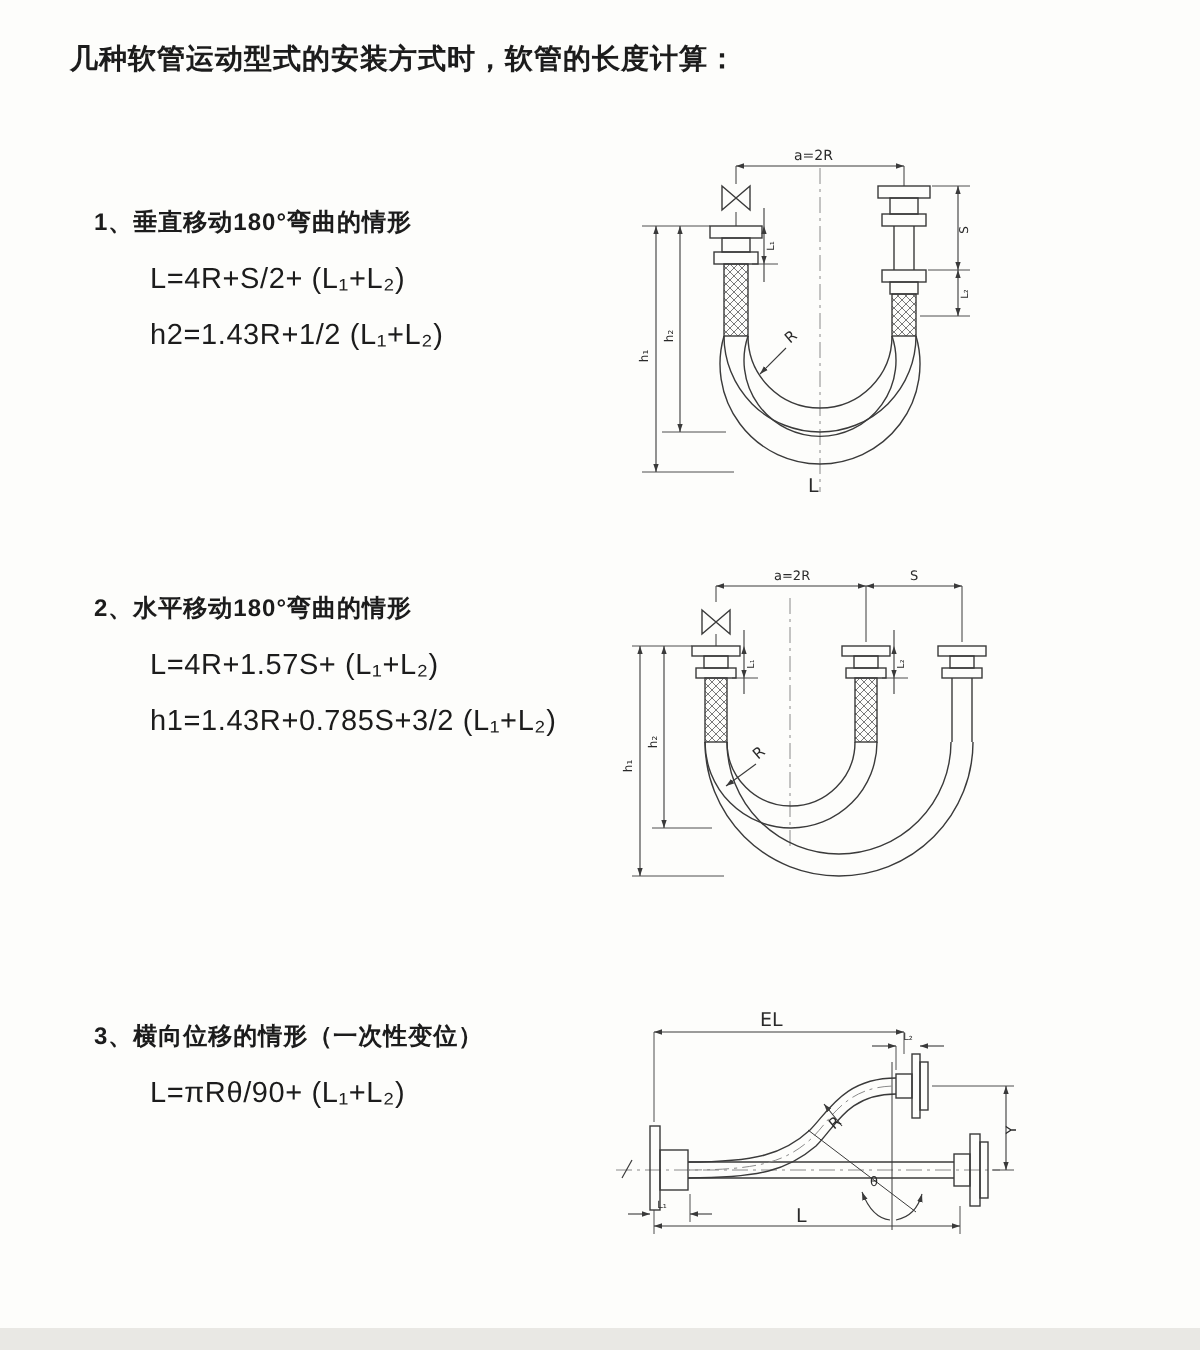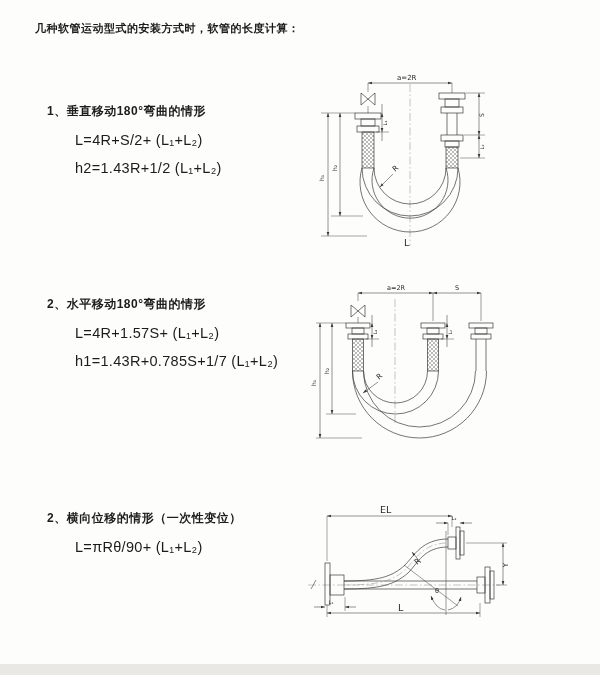--- a/index.html
+++ b/index.html
@@ -3,21 +3,21 @@
 <meta charset="utf-8">
 <style>
   html,body{margin:0;padding:0;}
   body{
     width:600px;height:675px;position:relative;overflow:hidden;
     background:#fdfdfb;color:#1c1c1c;
     font-family:"Liberation Sans","DejaVu Sans",sans-serif;
   }
   .page-title{
     position:absolute;left:35px;top:21px;
-    font-size:11px;font-weight:bold;letter-spacing:.5px;
+    font-size:14px;font-weight:bold;letter-spacing:.5px;
   }
   .section{position:absolute;left:47px;}
   .sec-1{top:103px;}
   .sec-2{top:296px;}
   .sec-3{top:510px;}
   .sec-heading{font-size:12px;font-weight:bold;letter-spacing:.5px;}
   .formula{
     font-size:14.5px;margin:13px 0 0 28px;letter-spacing:.3px;
     line-height:15px;white-space:nowrap;
   }
@@ -40,25 +40,25 @@
 
 <div class="section sec-1">
   <div class="sec-heading">1、垂直移动180°弯曲的情形</div>
   <div class="formula">L=4R+S/2+ (L₁+L₂)</div>
   <div class="formula">h2=1.43R+1/2 (L₁+L₂)</div>
 </div>
 
 <div class="section sec-2">
   <div class="sec-heading">2、水平移动180°弯曲的情形</div>
   <div class="formula">L=4R+1.57S+ (L₁+L₂)</div>
-  <div class="formula">h1=1.43R+0.785S+1/7 (L₁+L₂)</div>
+  <div class="formula">h1=1.43R+0.785S+3/2 (L₁+L₂)</div>
 </div>
 
 <div class="section sec-3">
-  <div class="sec-heading">2、横向位移的情形（一次性变位）</div>
+  <div class="sec-heading">3、横向位移的情形（一次性变位）</div>
   <div class="formula">L=πRθ/90+ (L₁+L₂)</div>
 </div>
 
 <div class="diagram diag-1">
 <svg width="255" height="198" viewBox="0 0 255 198">
   <defs>
     <marker id="a1" viewBox="0 0 8 6" markerWidth="8" markerHeight="6" refX="7.5" refY="3" orient="auto-start-reverse">
       <path d="M0,0.5 L7.5,3 L0,5.5 Z" fill="#3a3a3a"></path>
     </marker>
     <pattern id="braid1" width="4" height="4" patternUnits="userSpaceOnUse">

